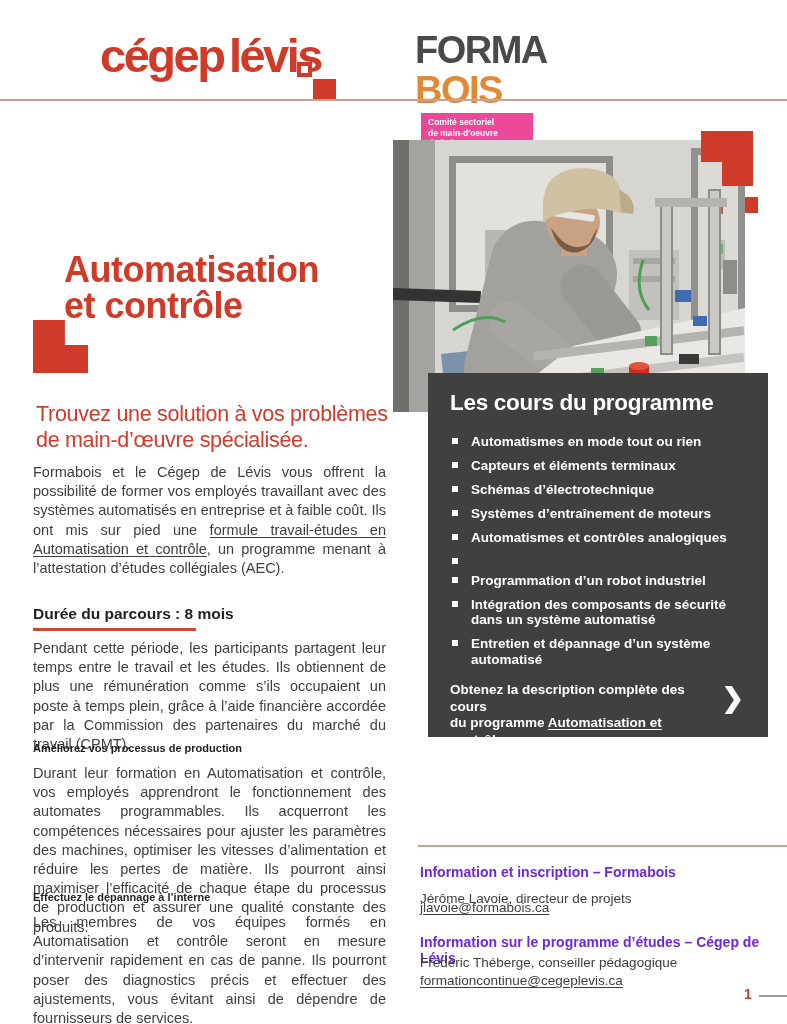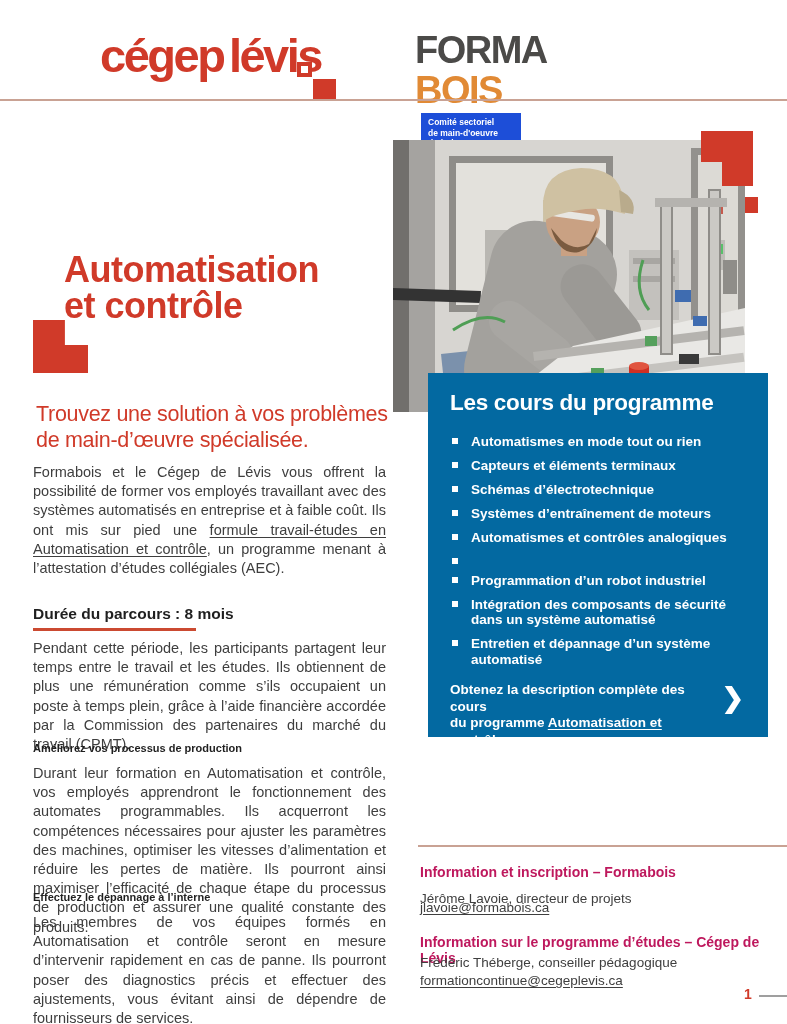--- a/index.html
+++ b/index.html
@@ -14,22 +14,22 @@
   .cegep-logo { position:absolute; left:100px; top:28px; color:#d03a29;
     font-weight:700; font-size:47px; letter-spacing:-2.5px; word-spacing:-5px; }
   .cegep-mark { position:absolute; left:297px; top:62px; width:44px; height:44px; }
   .cegep-mark .sq-small { position:absolute; left:0; top:0; width:15px; height:15px; border:4px solid #d03a29; background:#fff; }
   .cegep-mark .sq-big { position:absolute; left:16px; top:17px; width:23px; height:22px; background:#d03a29; }
 
   .formabois { position:absolute; left:415px; top:30px; display:flex; align-items:flex-start;flex-direction:column; }
   .fb-word { font-weight:700; font-size:38px; letter-spacing:-1.5px; line-height:40px; }
   .fb-forma { color:#4b4a48; }
   .fb-bois { color:#e18a35; }
-  .fb-badge { margin-left:6px; margin-top:3px; background:#1d4ed8; color:#ffffff;
-    font-size:8.5px; line-height:10.5px; font-weight:700; padding:4px 7px 4px 7px; width:100px; }
+  .fb-badge { margin-left:6px; margin-top:3px; background:#ec4899; color:#ffffff;
+    font-size:8.5px; line-height:10.5px; font-weight:700; padding:4px 7px 4px 7px; width:112px; }
 
   .header-rule { position:absolute; left:0; top:99px; width:787px; height:2px; background:#c9a294; }
 
   
   .kicker { position:absolute; left:66px; top:181px; color:#d03a29;
     font-weight:700; font-size:17px; line-height:20.5px; }
   .main-title { position:absolute; left:64px; top:236px; color:#d03a29;
     font-weight:700; font-size:36px; line-height:36px; letter-spacing:-0.5px;margin-top:16px; }
   .l-decor { position:absolute; left:33px; top:320px; width:55px; height:53px; background:#d03a29;
     clip-path:polygon(0 0, 58% 0, 58% 47%, 100% 47%, 100% 100%, 0 100%); }
@@ -53,32 +53,32 @@
   .subhead-b { top:891px; }
 
   
   .photo { position:absolute; left:393px; top:140px; width:352px; height:272px; overflow:hidden; background:#d7d5d1; }
   .decor-step-a { position:absolute; left:701px; top:131px; width:52px; height:31px; background:#d03a29; }
   .decor-step-b { position:absolute; left:722px; top:162px; width:31px; height:24px; background:#d03a29; }
   .decor-step-c { position:absolute; left:745px; top:197px; width:13px; height:16px; background:#d03a29; }
 
   
   .course-box { position:absolute; left:428px; top:373px; width:340px; height:364px;
-    background:#0369a1; color:#ffffff; padding:17px 22px 18px 22px; }
+    background:#404040; color:#ffffff; padding:17px 22px 18px 22px; }
   .course-title { font-weight:700; font-size:22.5px; letter-spacing:-0.3px; margin-bottom:18px; }
   .course-list { list-style:none; }
   .course-list li { display:flex; margin-bottom:8.5px; font-weight:700; font-size:13.5px; line-height:15.5px; }
   .bullet-sq { flex:0 0 auto; width:6px; height:6px; background:#ffffff; margin:4px 13px 0 2px; }
   .cta { position:relative; margin-top:15px; font-weight:700; font-size:13.5px; line-height:16.5px; padding-right:44px; cursor:pointer; }
   .cta-link { text-decoration:underline; text-underline-offset:2px; }
   .cta-chevron { position:absolute; right:2px; top:1px; font-size:27px; line-height:30px; font-weight:700; color:#ffffff; }
 
   
   .contact-rule { position:absolute; left:418px; top:845px; width:369px; height:2px; background:#c9a294; }
-  .contact-title { position:absolute; left:420px; color:#be185d; font-weight:700; font-size:14px; }
+  .contact-title { position:absolute; left:420px; color:#6d28d9; font-weight:700; font-size:14px; }
   .ct1 { top:864px; } .ct2 { top:934px; }
   .contact-line { position:absolute; left:420px; color:#3e3e3e; font-size:13.5px; }
   .cl1 { top:891px; } .cl3 { top:955px; }
   .contact-email { position:absolute; left:420px; color:#3e3e3e; font-size:13.5px;
     text-decoration:underline; text-underline-offset:2px; cursor:pointer; }
   .ce1 { top:900px; } .ce2 { top:973px; }
 
   .page-num { position:absolute; left:744px; top:986px; color:#d03a29; font-weight:700; font-size:14px; }
   .page-num-rule { position:absolute; left:759px; top:995px; width:28px; height:2px; background:#9f9f9f; }
 </style>

